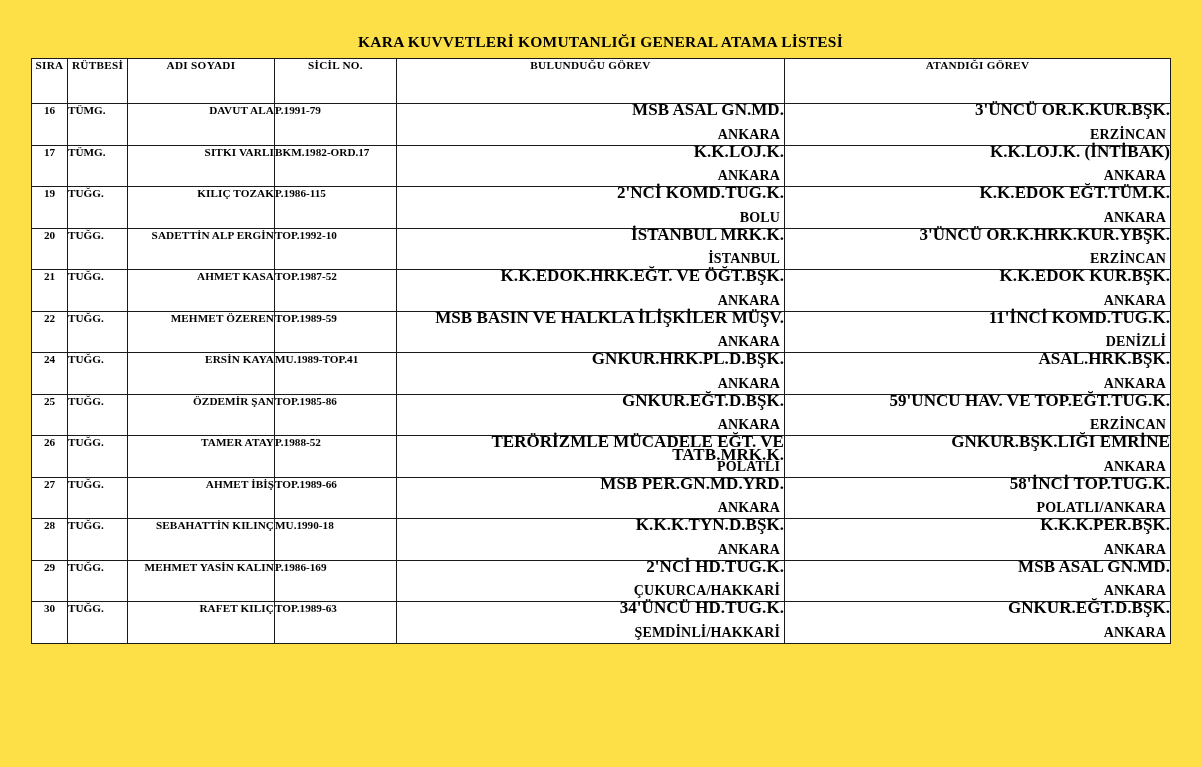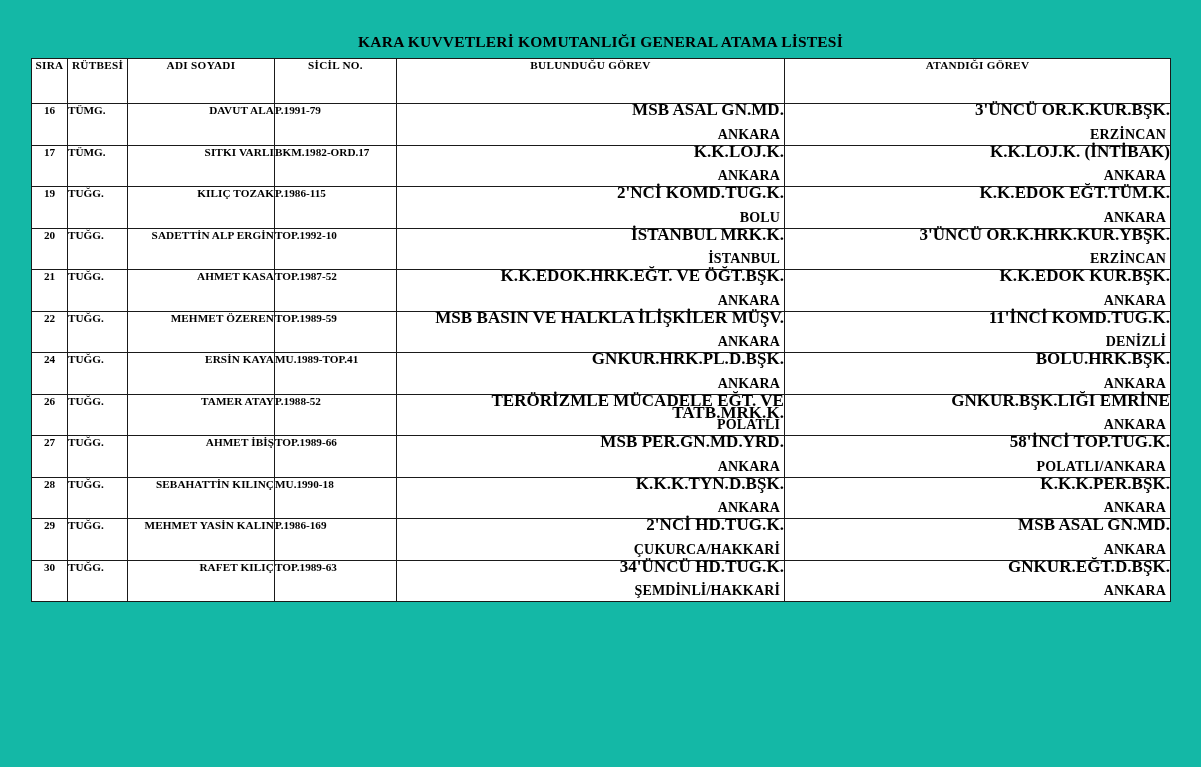--- a/index.html
+++ b/index.html
@@ -10,21 +10,21 @@
     background: #ffffff;
     font-family: "Liberation Serif", "DejaVu Serif", serif;
     color: #000000;
     overflow: hidden;
   }
 
   .page {
     position: relative;
     width: 1201px;
     height: 767px;
-    background: #14b8a6;
+    background: #fde047;
     padding: 0;
   }
 
   .doc-title {
     text-align: center;
     font-weight: bold;
     font-size: 15.5px;
     letter-spacing: 0.2px;
     padding-top: 33px;
     padding-bottom: 9px;
@@ -239,22 +239,36 @@
           <tr>
             <td class="c-num">24</td>
             <td class="c-rank">TUĞG.</td>
             <td class="c-name">ERSİN KAYA</td>
             <td class="c-reg">MU.1989-TOP.41</td>
             <td class="c-post">
               <span class="post-task">GNKUR.HRK.PL.D.BŞK.</span>
               <span class="post-loc">ANKARA</span>
             </td>
             <td class="c-post">
-              <span class="post-task">BOLU.HRK.BŞK.</span>
-              <span class="post-loc">ANKARA</span>
+              <span class="post-task">ASAL.HRK.BŞK.</span>
+              <span class="post-loc">ANKARA</span>
+            </td>
+          </tr>
+          <tr>
+            <td class="c-num">25</td>
+            <td class="c-rank">TUĞG.</td>
+            <td class="c-name">ÖZDEMİR ŞAN</td>
+            <td class="c-reg">TOP.1985-86</td>
+            <td class="c-post">
+              <span class="post-task">GNKUR.EĞT.D.BŞK.</span>
+              <span class="post-loc">ANKARA</span>
+            </td>
+            <td class="c-post">
+              <span class="post-task">59'UNCU HAV. VE TOP.EĞT.TUG.K.</span>
+              <span class="post-loc">ERZİNCAN</span>
             </td>
           </tr>
           <tr>
             <td class="c-num">26</td>
             <td class="c-rank">TUĞG.</td>
             <td class="c-name">TAMER ATAY</td>
             <td class="c-reg">P.1988-52</td>
             <td class="c-post">
               <span class="post-task">TERÖRİZMLE MÜCADELE EĞT. VE
 TATB.MRK.K.</span>

